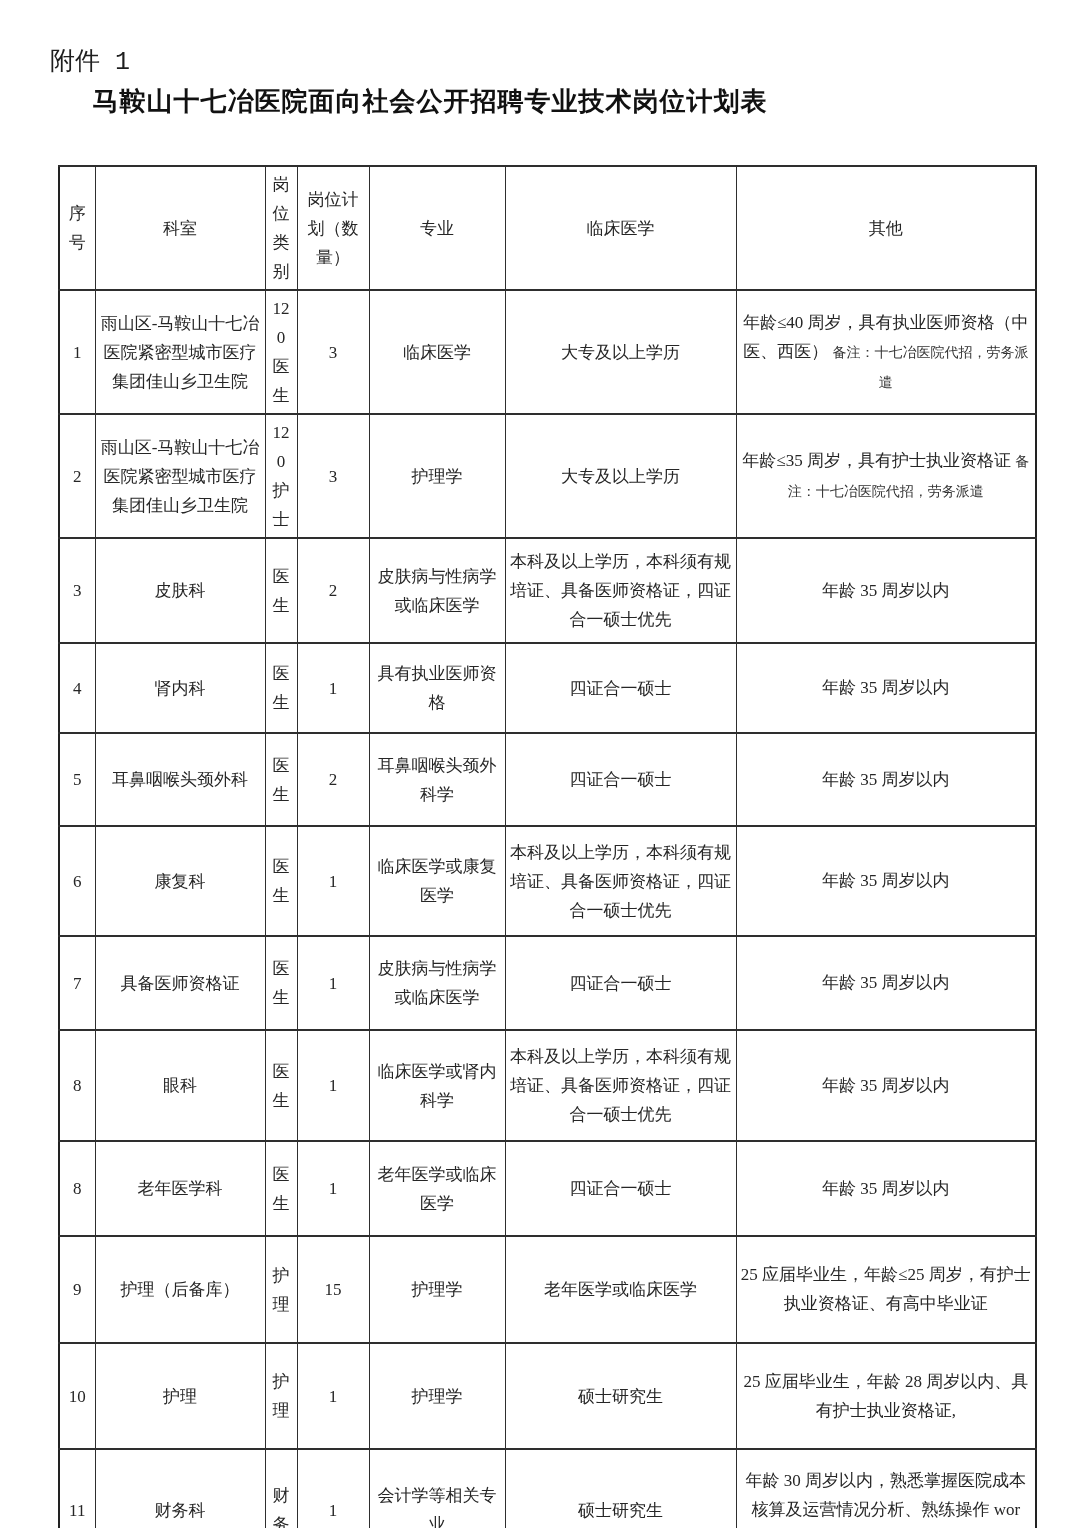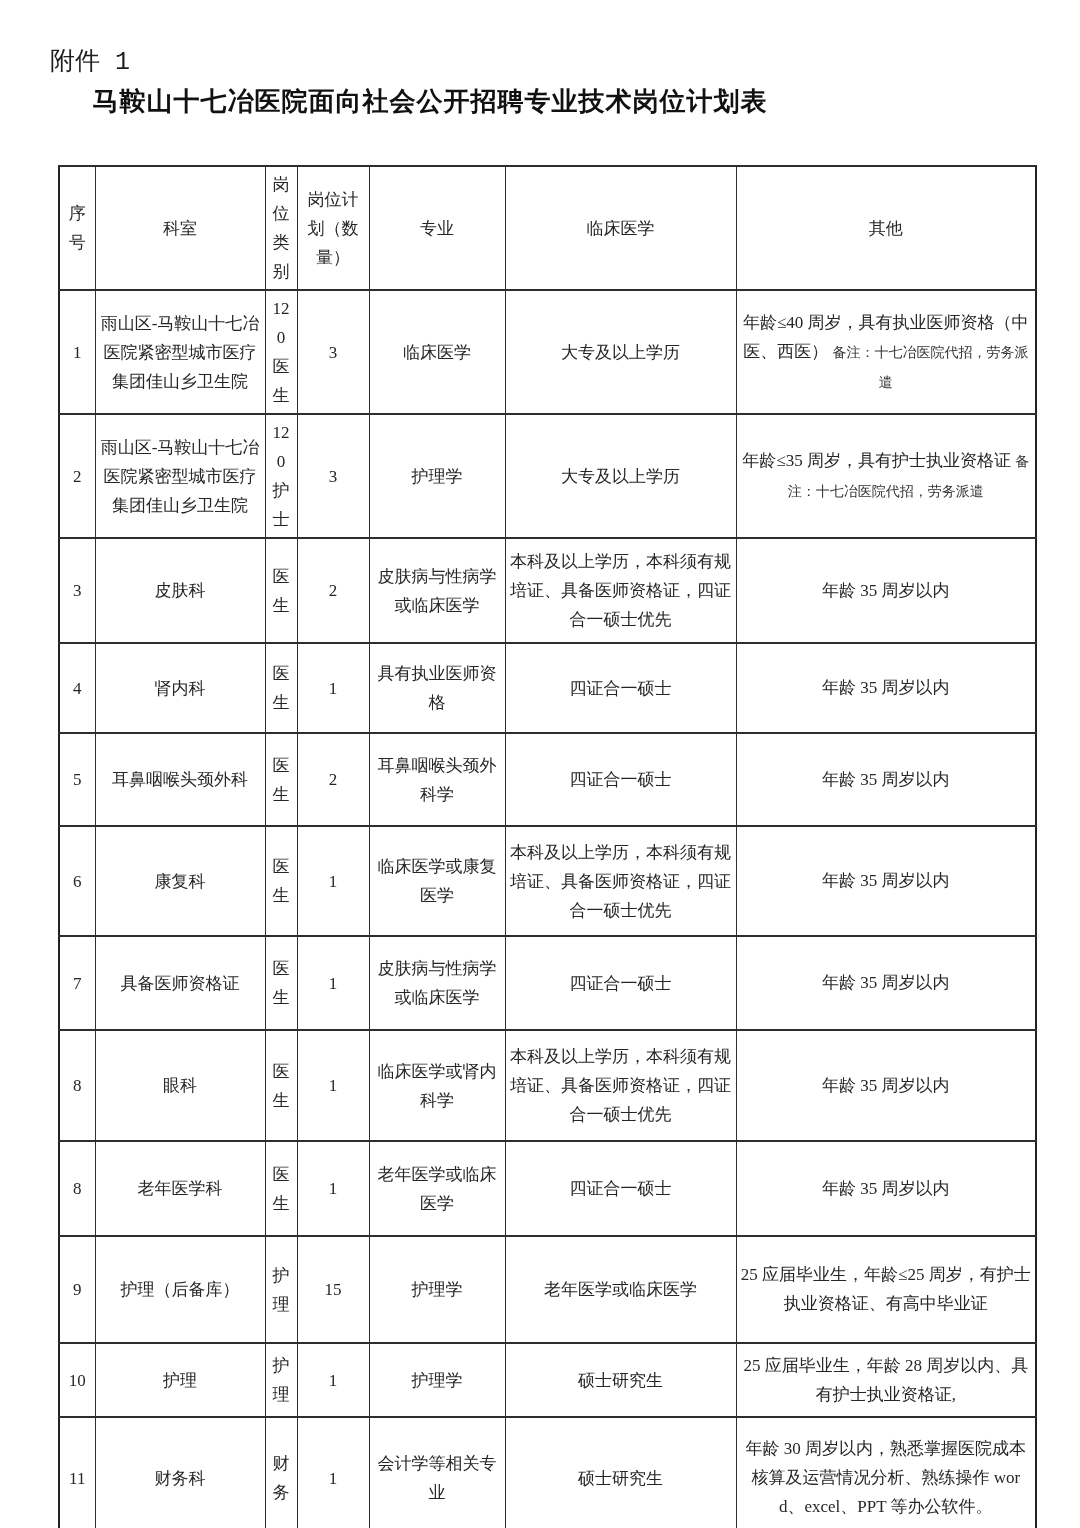--- a/index.html
+++ b/index.html
@@ -66,21 +66,21 @@
   tbody tr:nth-child(1)  { height: 89px; }
   tbody tr:nth-child(2)  { height: 88px; }
   tbody tr:nth-child(3)  { height: 105px; }
   tbody tr:nth-child(4)  { height: 90px; }
   tbody tr:nth-child(5)  { height: 93px; }
   tbody tr:nth-child(6)  { height: 110px; }
   tbody tr:nth-child(7)  { height: 94px; }
   tbody tr:nth-child(8)  { height: 111px; }
   tbody tr:nth-child(9)  { height: 95px; }
   tbody tr:nth-child(10) { height: 107px; }
-  tbody tr:nth-child(11) { height: 74px; border-radius: 17px; }
+  tbody tr:nth-child(11) { height: 106px; border-radius: 17px; }
   tbody tr:nth-child(12) { height: 122px; }
   .cell-note {
     font-size: 14px;
     color: #333333;
   }
   
   .col-narrow { padding: 3px 1px; margin-left: 25px; }
 </style>
 </head>
 <body>

